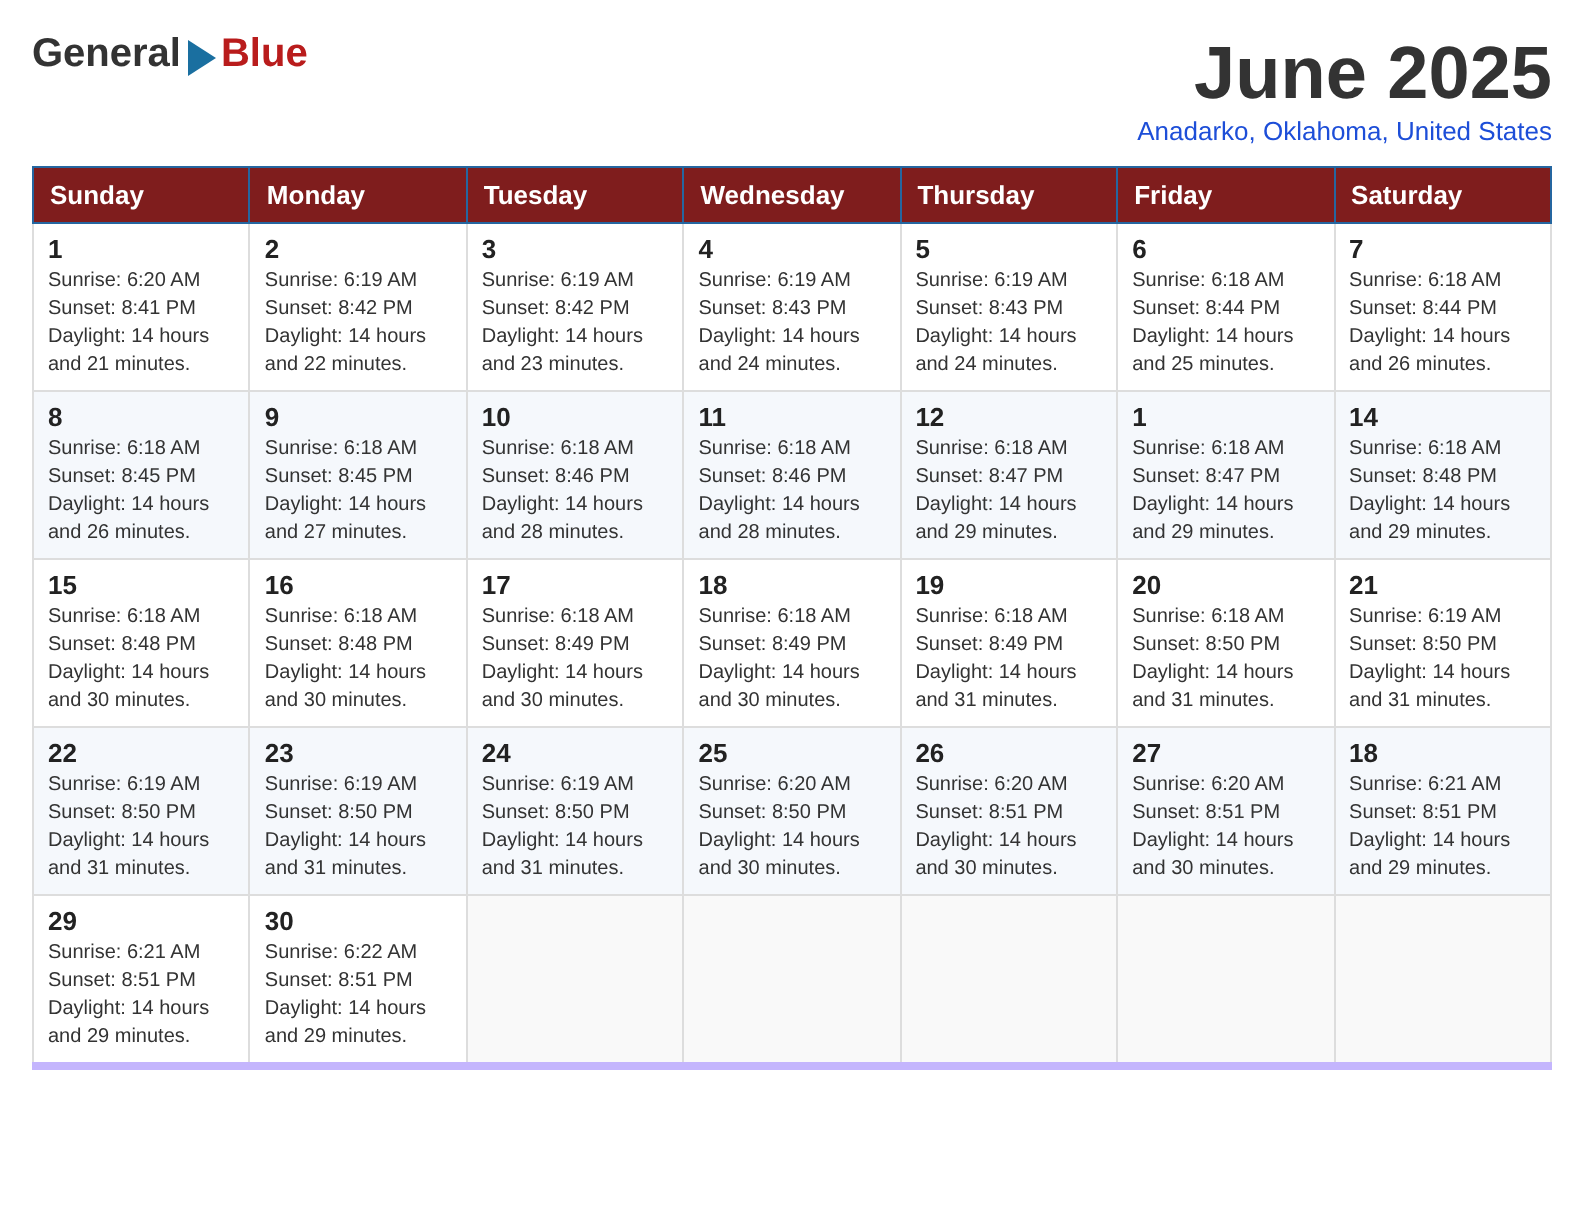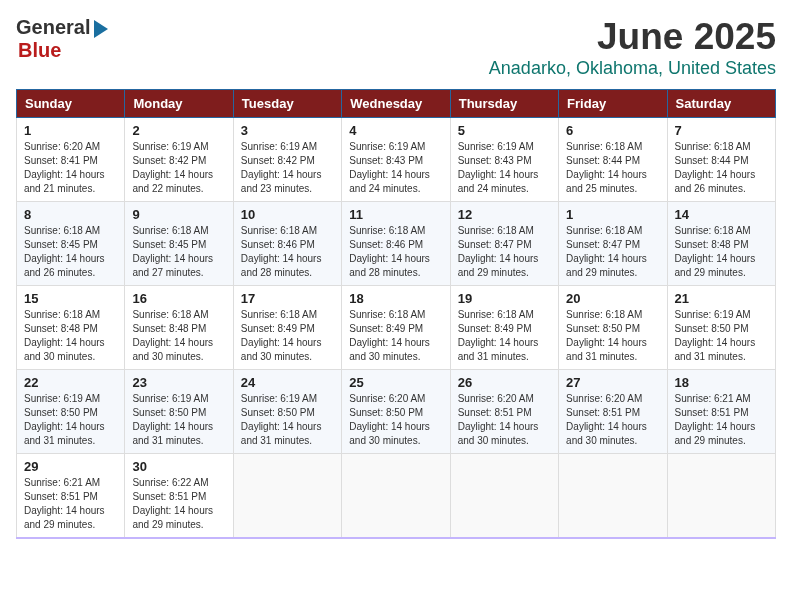--- a/index.html
+++ b/index.html
@@ -11,21 +11,20 @@
       padding: 16px;
     }
     .header-area {
       display: flex;
       justify-content: space-between;
       align-items: flex-start;
       margin-bottom: 10px;
     }
     .logo {
       display: flex;
-      flex-direction: column;
       align-items: flex-start;
     }
     .logo-row {
       display: flex;
       align-items: center;
       gap: 2px;
     }
     .logo-arrow {
       display: inline-block;
       width: 0;
@@ -38,22 +37,22 @@
     }
     .title-area {
       text-align: right;
     }
     .calendar-title {
       font-size: 37px;
       font-weight: bold;
       color: #333;
     }
     .calendar-subtitle {
-      font-size: 18px;
-      color: #0f766e;
+      font-size: 13px;
+      color: #1d4ed8;
     }
     .calendar {
       width: 100%;
       border-collapse: collapse;
       border: 1px solid #ccc;
     }
     .calendar th {
       background-color: #7f1d1d;
       color: #fff;
       text-align: left;
@@ -82,21 +81,21 @@
     }
     .day-detail {
       font-size: 10px;
       color: #333;
       line-height: 1.4;
     }
     .empty-cell {
       background: #f9f9f9 !important;
     }
     .last-row td {
-      border-bottom: 2px solid #c4b5fd;
+      border-bottom: 4px solid #c4b5fd;
     }
   </style>
 </head>
 <body>
 
 <div class="header-area">
   <div class="logo">
     <div class="logo-row">
       <span style="font-size:20px;font-weight:bold;color:#333;">General</span>
       <span class="logo-arrow"></span>

